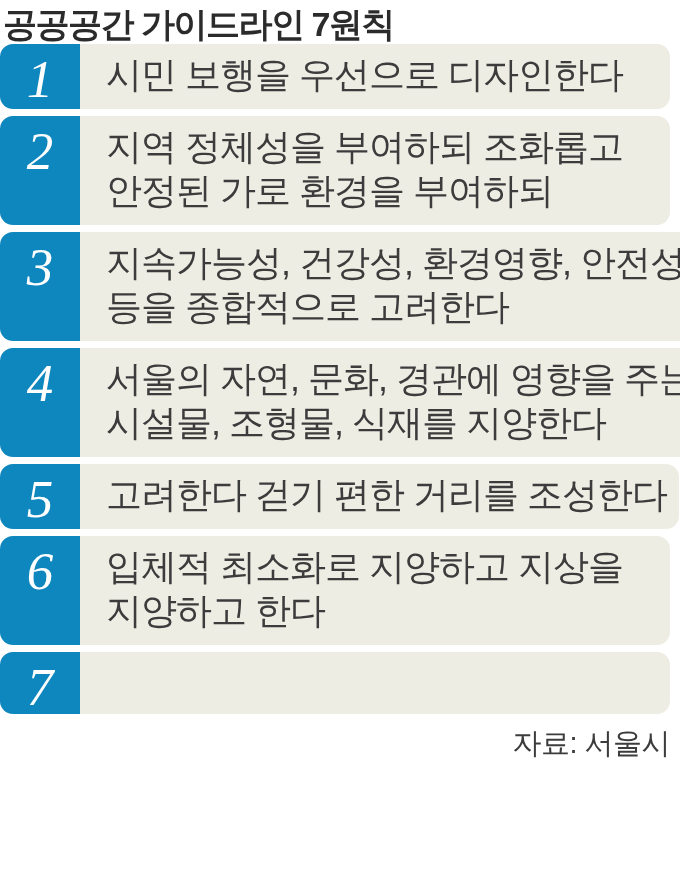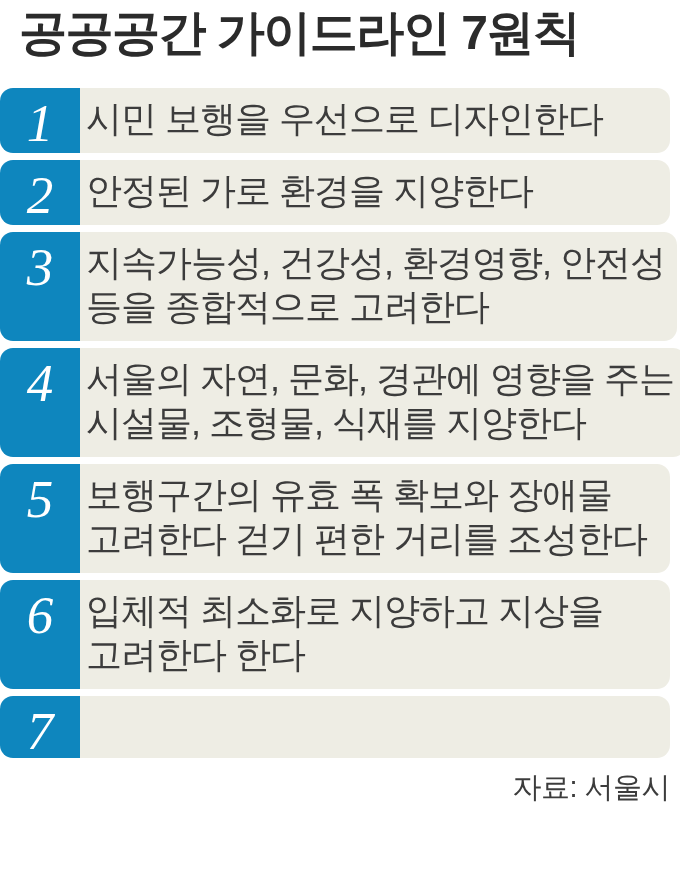--- a/index.html
+++ b/index.html
@@ -5,27 +5,27 @@
   * { margin:0; padding:0; box-sizing:border-box; }
   html, body { width:680px; }
   body {
     width:680px; height:869px;
     background:#ffffff;
     font-family:"Liberation Sans", sans-serif;
     overflow:hidden;
   }
   .page { padding:5px 10px 0 0; }
   .title {
-    font-size:48px;
+    font-size:34px;
     font-weight:800;
     color:var(--title-color, #2b2b2b);
     letter-spacing:-1.5px;
     line-height:1.15;
-    padding-left:19px;
-    margin-bottom:28px;
+    padding-left:3px;
+    margin-bottom:0;
   }
   .rows { display:flex; flex-direction:column; gap:7px; }
   .row { display:flex; align-items:stretch; }
   .num {
     flex:0 0 80px;
     background:var(--accent, #0E86BE);
     border-radius:13px 0 0 13px;
     color:var(--number-color, #ffffff);
     font-family:"Liberation Serif", serif;
     font-style:italic;
@@ -33,21 +33,21 @@
     line-height:1;
     display:flex;
     justify-content:center;
     align-items:flex-start;
     padding-top:9px;
   }
   .content {
     flex:1;
     background:var(--row-bg, #EEEDE4);
     border-radius:0 13px 13px 0;
-    padding:9px 12px 12px 6px;
+    padding:9px 12px 12px 26px;
     font-size:36px;
     line-height:44px;
     color:var(--body-color, #3c3c3c);
     letter-spacing:-1px;
     display:flex;
     flex-direction:column;
     justify-content:center;
   }
   .line { display:block; white-space:nowrap; }
   .source {
@@ -71,21 +71,22 @@
     <div class="content">
           <span class="line">시민 보행을 우선으로 디자인한다</span>
         </div>
   </div>
 
   <div class="row">
     <div class="num">
       <span>2</span>
     </div>
     <div class="content">
-          <span class="line">안정된 가로 환경을 지양한다</span>
+          <span class="line">지역 정체성을 부여하되 조화롭고</span>
+          <span class="line">안정된 가로 환경을 부여하되</span>
         </div>
   </div>
 
   <div class="row">
     <div class="num">
       <span>3</span>
     </div>
     <div class="content">
           <span class="line">지속가능성, 건강성, 환경영향, 안전성</span>
           <span class="line">등을 종합적으로 고려한다</span>
@@ -100,32 +101,31 @@
           <span class="line">서울의 자연, 문화, 경관에 영향을 주는</span>
           <span class="line">시설물, 조형물, 식재를 지양한다</span>
         </div>
   </div>
 
   <div class="row">
     <div class="num">
       <span>5</span>
     </div>
     <div class="content">
-          <span class="line">보행구간의 유효 폭 확보와 장애물</span>
           <span class="line">고려한다 걷기 편한 거리를 조성한다</span>
         </div>
   </div>
 
   <div class="row">
     <div class="num">
       <span>6</span>
     </div>
     <div class="content">
           <span class="line">입체적 최소화로 지양하고 지상을</span>
-          <span class="line">고려한다 한다</span>
+          <span class="line">지양하고 한다</span>
         </div>
   </div>
 
   <div class="row">
     <div class="num">
       <span>7</span>
     </div>
     <div class="content">
         </div>
   </div>

